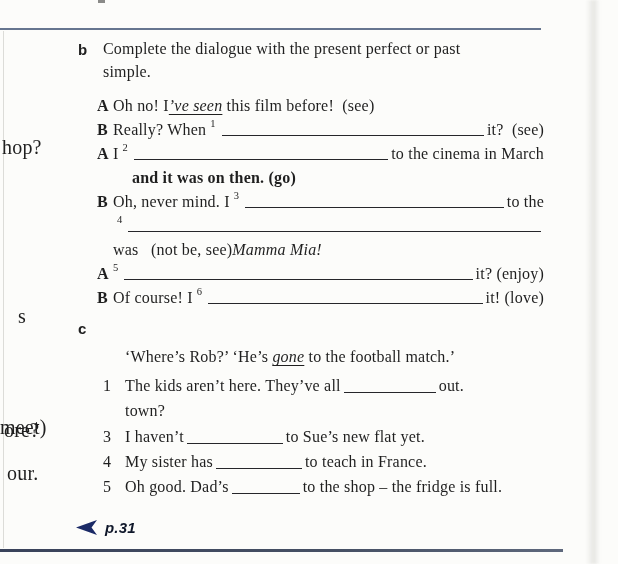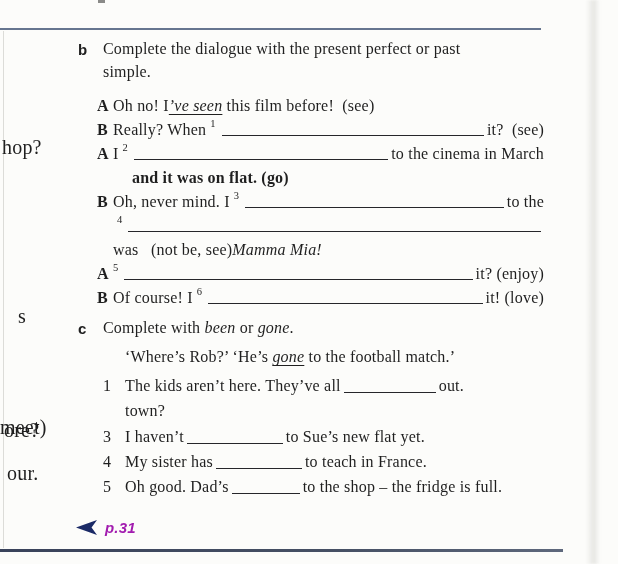--- a/index.html
+++ b/index.html
@@ -42,21 +42,21 @@
   .c-section{margin-top:8px;}
   .c-example{padding-left:47px;margin-top:4px;height:26px;line-height:26px;white-space:nowrap;}
   .c-items{margin-top:3px;}
   .c-item{padding-left:25px;line-height:25.3px;white-space:nowrap;}
   .c-num{display:inline-block;width:22px;}
   .c-cont{padding-left:47px;line-height:25.3px;}
   .fb{display:inline-block;height:1px;border-bottom:1.4px solid #26262a;
     vertical-align:baseline;transform:translateY(2px);margin:0 3px;}
   .w92{width:92px}.w66{width:66px}.w96{width:96px}.w86{width:86px}.w68{width:68px}
   
-  .footer{position:absolute;left:76px;top:519px;display:flex;align-items:center;color:#a21caf;}
+  .footer{position:absolute;left:76px;top:519px;display:flex;align-items:center;color:#0f172a;}
   .arrow-icon{width:21px;height:15px;background:#1b2a66;
     clip-path:polygon(0 50%,100% 0,74% 50%,100% 100%);flex:none;}
   .pref{font-family:"Liberation Sans",sans-serif;font-style:italic;font-weight:bold;
     font-size:15px;margin-left:8px;letter-spacing:.2px;}
 </style>
 </head>
 <body>
 
 <div class="page">
 
@@ -97,21 +97,21 @@
       </div>
 
       <div class="dline">
         <span class="sp">A</span>
         <span class="txt">I</span>
         <span class="sup">2</span>
         <span class="blank"></span>
         <span class="txt">to the cinema in March</span>
       </div>
 
-      <div class="cont semib">and it was on flat. (go)</div>
+      <div class="cont semib">and it was on then. (go)</div>
 
       <div class="dline">
         <span class="sp">B</span>
         <span class="txt">Oh, never mind. I</span>
         <span class="sup">3</span>
         <span class="blank"></span>
         <span class="txt">to the</span>
       </div>
 
       <div class="dline" style="padding-left:35px">
@@ -138,21 +138,20 @@
         <span class="sup">6</span>
         <span class="blank"></span>
         <span class="txt">it! (love)</span>
       </div>
 
     </div>
 
     <div class="c-section">
       <div class="ex-title">
         <span class="ex-letter">c</span>
-        <span><span>Complete with </span><span class="it">been</span><span> or </span><span class="it">gone</span><span>.</span></span>
       </div>
 
       <div class="c-example"><span>‘Where’s Rob?’ ‘He’s </span><span class="itu">gone</span><span> to the football match.’</span></div>
 
       <div class="c-items">
         <div class="c-item">
           <span class="c-num">1</span><span>The kids aren’t here. They’ve all</span><span class="fb w92"></span><span>out.</span>
         </div>
         <div class="c-cont">town?</div>
         <div class="c-item">

